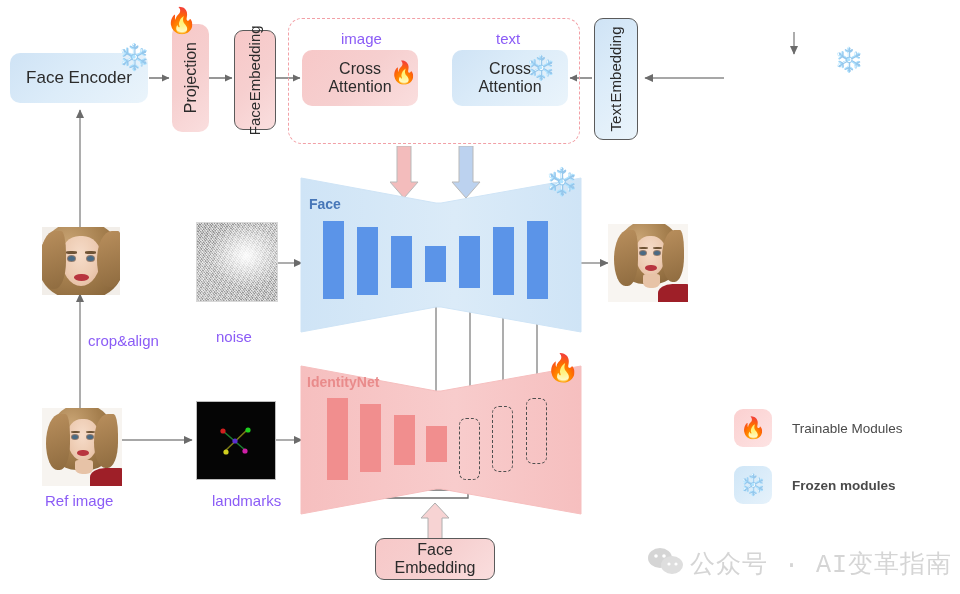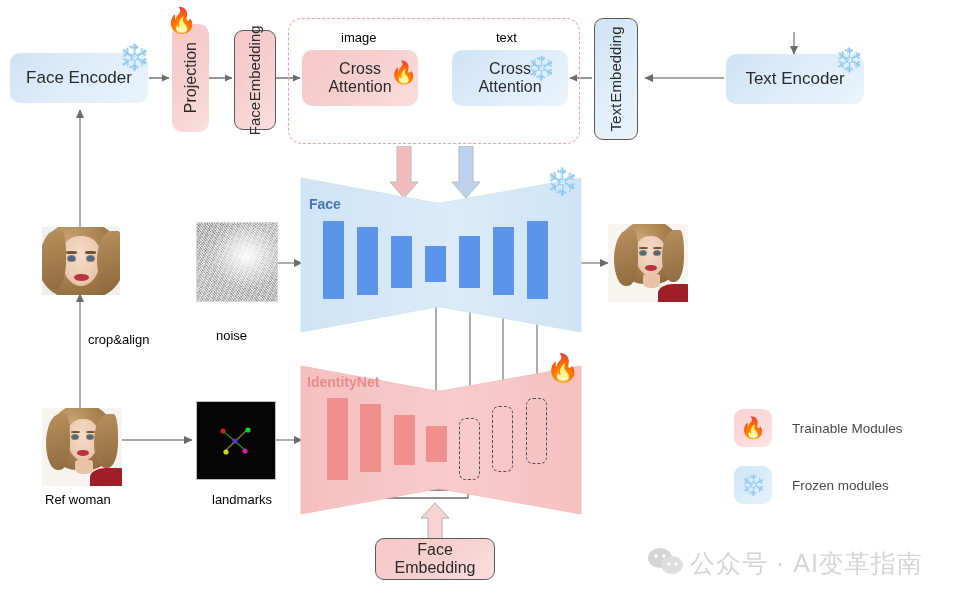--- a/index.html
+++ b/index.html
@@ -44,22 +44,22 @@
   }
   .vertical-text {
     writing-mode: vertical-rl;
     text-orientation: mixed;
     transform: rotate(180deg);
   }
 
   
   .label {
     position: absolute;
-    color: #000000;
-    font-size: 13px;
+    color: #8b5cf6;
+    font-size: 15px;
     white-space: nowrap;
   }
   .label-dark {
     color: #3a3a3a;
   }
 
   
   .dashed-pink {
     position: absolute;
     border: 1.6px dashed #f2a0a6;
@@ -155,20 +155,21 @@
     font-size: 13.5px;
     white-space: nowrap;
   }
 
   .watermark {
     position: absolute;
     color: #d5d5d5;
     font-size: 25px;
     white-space: nowrap;
     letter-spacing: 1px;
+    font-family: Liberation Mono, monospace;
   }
   .wechat-logo { position: absolute; }
 </style>
 </head>
 <body>
 
 <div id="canvas">
 
   <svg class="abs" width="960" height="594" style="left:0;top:0;">
     <defs>
@@ -252,23 +253,20 @@
   </div>
   <span class="emoji" style="left:526px; top:56px; font-size:24px;">❄️</span>
 
   <div class="box box-blue outlined" style="left:594px; top:18px; width:44px; height:122px;">
     <div class="vertical-text" style="font-size:15px; display:flex; gap:1px;">
       <span>Text</span>
       <span>Embedding</span>
     </div>
   </div>
 
-  <div class="box box-blue" style="left:726px; top:54px; width:138px; height:50px; font-size:17px;">
-    <span>Text Encoder</span>
-  </div>
   <span class="emoji" style="left:834px; top:48px; font-size:24px;">❄️</span>
 
 
   <svg class="abs" width="120" height="60" style="left:390px; top:146px;">
     <path d="M7,0 L21,0 L21,36 L28,36 L14,52 L0,36 L7,36 Z" fill="#f3bcbc" stroke="#b9b9b9" stroke-width="1"></path>
     <path d="M69,0 L83,0 L83,36 L90,36 L76,52 L62,36 L69,36 Z" fill="#bcd2ef" stroke="#b9b9b9" stroke-width="1"></path>
   </svg>
 
   <div class="net" style="left:296px; top:175px;">
     <svg width="290" height="162">
@@ -348,21 +346,21 @@
     <div class="p-brow" style="left:29px; top:23px; width:9px; height:2px;"></div>
     <div class="p-brow" style="left:44px; top:23px; width:9px; height:2px;"></div>
     <div class="p-eye" style="left:30px; top:27px; width:6px; height:4px;"></div>
     <div class="p-eye" style="left:45px; top:27px; width:6px; height:4px;"></div>
     <div class="p-lip" style="left:35px; top:42px; width:12px; height:6px;"></div>
     <div class="p-hairfront" style="left:4px; top:6px; width:24px; height:56px;"></div>
     <div class="p-hairfront" style="left:52px; top:6px; width:24px; height:54px;"></div>
     <div class="p-neck" style="left:33px; top:52px; width:18px; height:14px;"></div>
     <div class="p-dress" style="left:48px; top:60px; width:34px; height:20px;"></div>
   </div>
-  <span class="label" style="left:45px; top:492px;">Ref woman</span>
+  <span class="label" style="left:45px; top:492px;">Ref image</span>
 
   <span class="label" style="left:88px; top:332px;">crop&amp;align</span>
 
   <div class="noise-tile" style="left:196px; top:222px; width:82px; height:80px;"></div>
   <span class="label" style="left:216px; top:328px;">noise</span>
 
   <div class="landmark-tile" style="left:196px; top:401px; width:80px; height:79px;">
     <svg width="78" height="77">
       <line x1="26" y1="29" x2="48" y2="48" stroke="#1f8f3a" stroke-width="1.6" opacity="0.85"></line>
       <line x1="50" y1="28" x2="28" y2="49" stroke="#8f8f18" stroke-width="1.6" opacity="0.85"></line>
@@ -392,21 +390,21 @@
   </div>
 
   <div class="legend-swatch legend-pink" style="left:734px; top:409px;">
     <span>🔥</span>
   </div>
   <span class="legend-text" style="left:792px; top:421px;">Trainable Modules</span>
 
   <div class="legend-swatch legend-blue" style="left:734px; top:466px;">
     <span>❄️</span>
   </div>
-  <span class="legend-text" style="left:792px; top:478px;">Frozen modules</span>
+  <span class="legend-text" style="left:792px; top:478px;font-weight:bold;">Frozen modules</span>
 
   <svg class="wechat-logo" width="40" height="30" style="left:646px; top:546px;">
     <ellipse cx="14" cy="12" rx="12" ry="10" fill="#d5d5d5"></ellipse>
     <ellipse cx="26" cy="19" rx="11" ry="9" fill="#dedede"></ellipse>
     <circle cx="10" cy="10" r="1.8" fill="#ffffff"></circle>
     <circle cx="18" cy="10" r="1.8" fill="#ffffff"></circle>
     <circle cx="23" cy="18" r="1.6" fill="#ffffff"></circle>
     <circle cx="30" cy="18" r="1.6" fill="#ffffff"></circle>
   </svg>
   <span class="watermark" style="left:690px; top:547px;">公众号 · AI变革指南</span>

